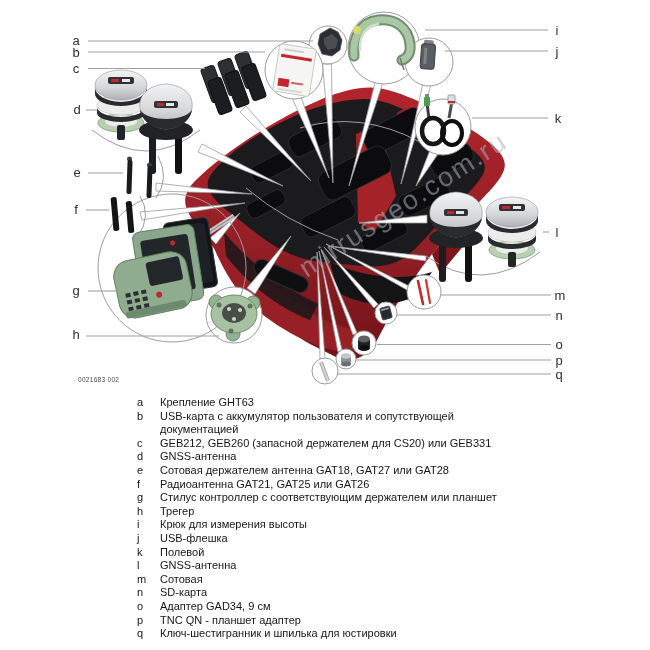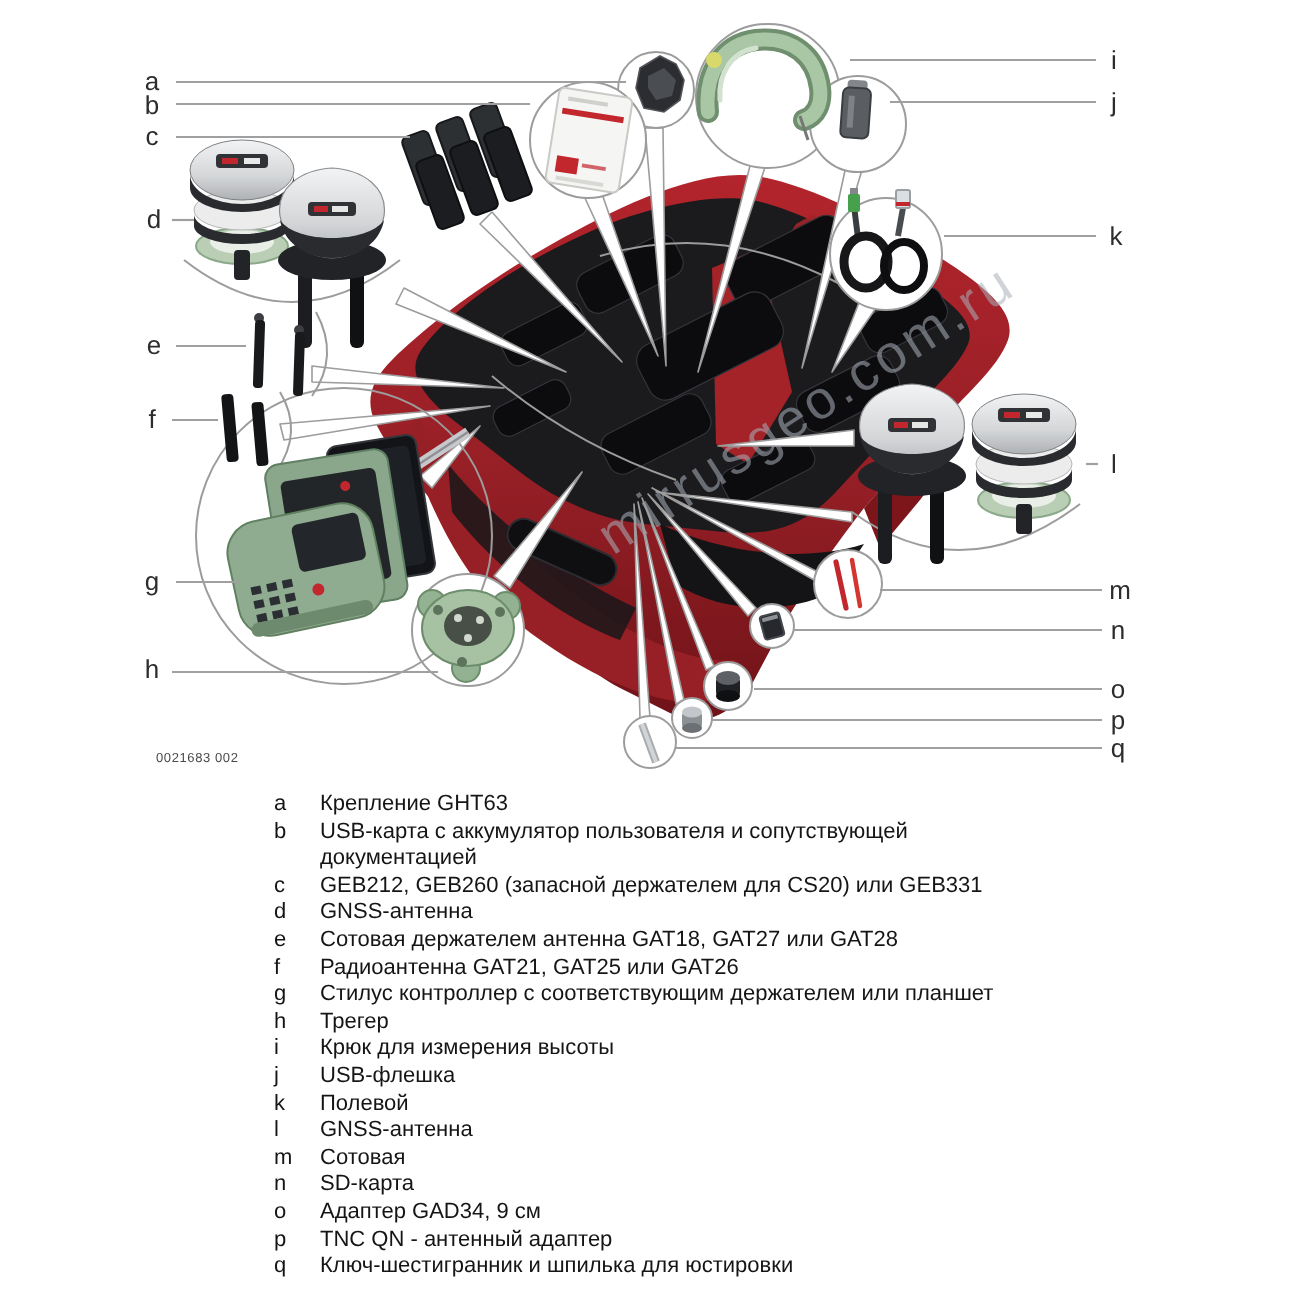--- a/index.html
+++ b/index.html
@@ -368,21 +368,21 @@
   <div class="lrow">
         <span class="lk">n</span>
         <span class="lt">SD-карта</span>
       </div>
   <div class="lrow">
         <span class="lk">o</span>
         <span class="lt">Адаптер GAD34, 9 см</span>
       </div>
   <div class="lrow">
         <span class="lk">p</span>
-        <span class="lt">TNC QN - антенный адаптер</span>
+        <span class="lt">TNC QN - планшет адаптер</span>
       </div>
   <div class="lrow">
         <span class="lk">q</span>
         <span class="lt">Ключ-шестигранник и шпилька для юстировки</span>
       </div>
 </div>
 
 </div>
 
 </body></html>

